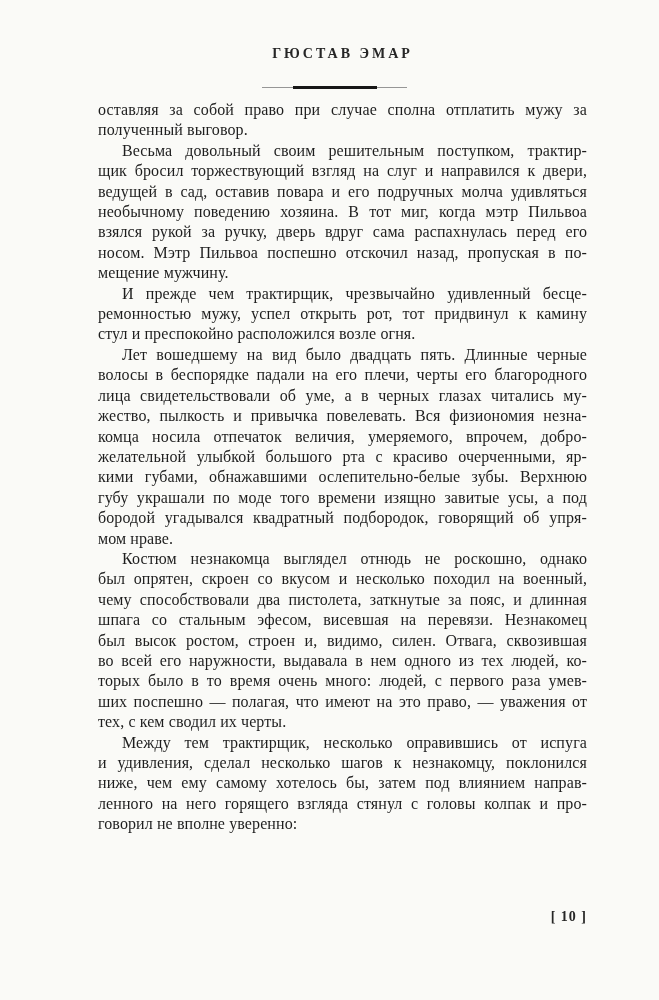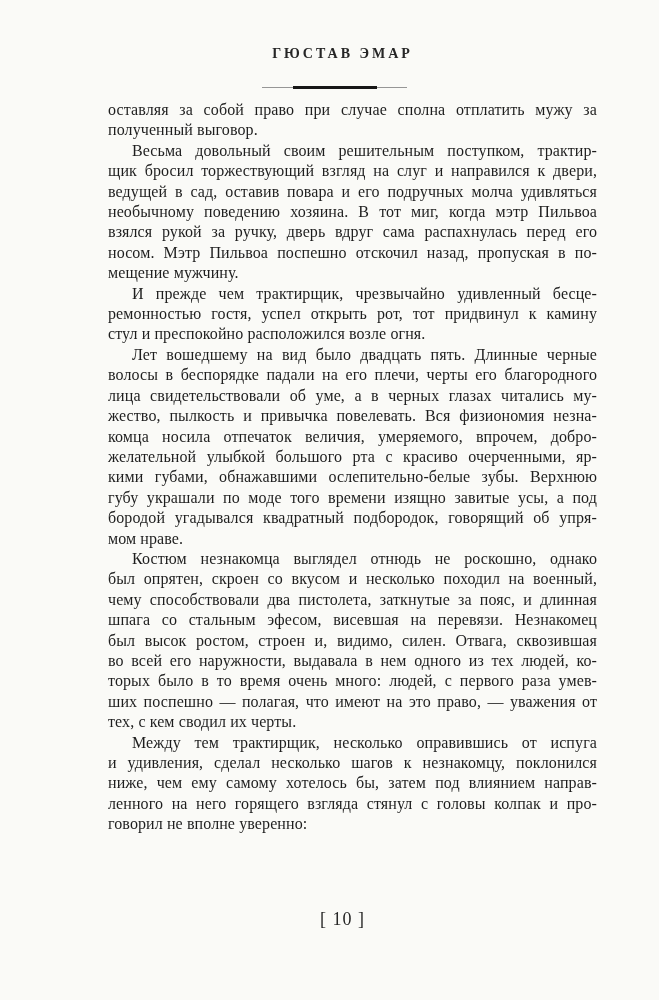--- a/index.html
+++ b/index.html
@@ -37,42 +37,42 @@
     position:absolute;top:1px;left:0;right:0;height:1px;
     background:var(--rule-thin);
   }
   .head-rule .thick{
     position:absolute;top:0;left:50%;transform:translateX(-50%);
     width:84px;height:3px;
     background:var(--rule-thick);
   }
   .body-text{
     position:absolute;
-    top:100px;left:108px;width:489px;
+    top:100px;left:98px;width:489px;
     font-size:16px;
     line-height:20.4px;
     letter-spacing:0.1px;
   }
   .paragraph{margin:0;padding:0;}
   .line{
     text-align:justify;
     text-align-last:justify;
   }
   .line.last{
     text-align-last:left;
   }
   .line.indent{
     text-indent:24px;
   }
   .folio{
     position:absolute;
     top:909px;left:98px;width:489px;
-    text-align:center;
-    font-size:18px;
-    font-weight:400;
+    text-align:right;
+    font-size:14px;
+    font-weight:700;
     letter-spacing:1px;
     color:var(--head-ink);
     white-space:nowrap;
   }
 </style>
 </head>
 <body>
 
 <div class="page">
 
@@ -92,21 +92,21 @@
         <div class="line indent">Весьма довольный своим решительным поступком, трактир-</div>
         <div class="line">щик бросил торжествующий взгляд на слуг и направился к двери,</div>
         <div class="line">ведущей в сад, оставив повара и его подручных молча удивляться</div>
         <div class="line">необычному поведению хозяина. В тот миг, когда мэтр Пильвоа</div>
         <div class="line">взялся рукой за ручку, дверь вдруг сама распахнулась перед его</div>
         <div class="line">носом. Мэтр Пильвоа поспешно отскочил назад, пропуская в по-</div>
         <div class="line last">мещение мужчину.</div>
       </div>
       <div class="paragraph">
         <div class="line indent">И прежде чем трактирщик, чрезвычайно удивленный бесце-</div>
-        <div class="line">ремонностью гостя, успел открыть рот, тот придвинул к камину</div>
+        <div class="line">ремонностью мужу, успел открыть рот, тот придвинул к камину</div>
         <div class="line last">стул и преспокойно расположился возле огня.</div>
       </div>
       <div class="paragraph">
         <div class="line indent">Лет вошедшему на вид было двадцать пять. Длинные черные</div>
         <div class="line">волосы в беспорядке падали на его плечи, черты его благородного</div>
         <div class="line">лица свидетельствовали об уме, а в черных глазах читались му-</div>
         <div class="line">жество, пылкость и привычка повелевать. Вся физиономия незна-</div>
         <div class="line">комца носила отпечаток величия, умеряемого, впрочем, добро-</div>
         <div class="line">желательной улыбкой большого рта с красиво очерченными, яр-</div>
         <div class="line">кими губами, обнажавшими ослепительно-белые зубы. Верхнюю</div>

